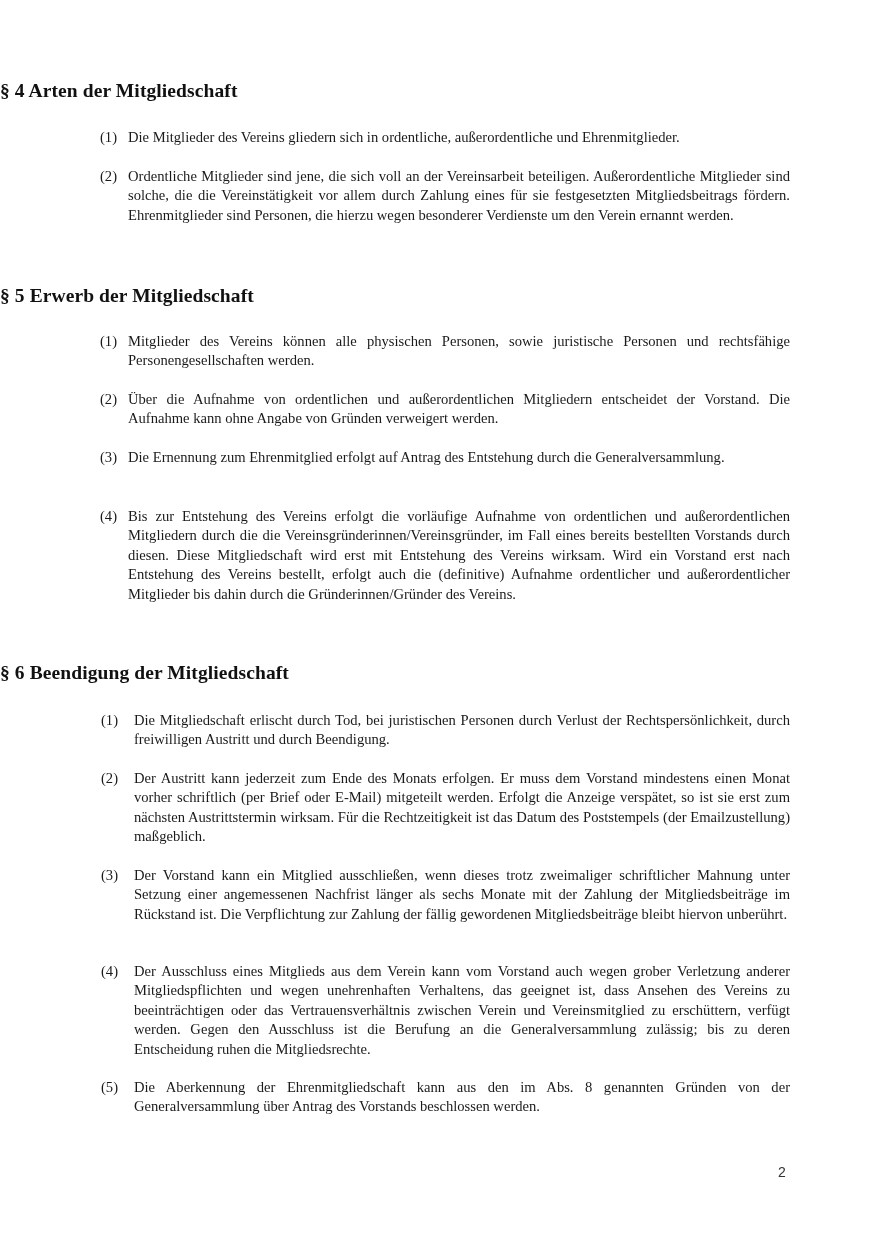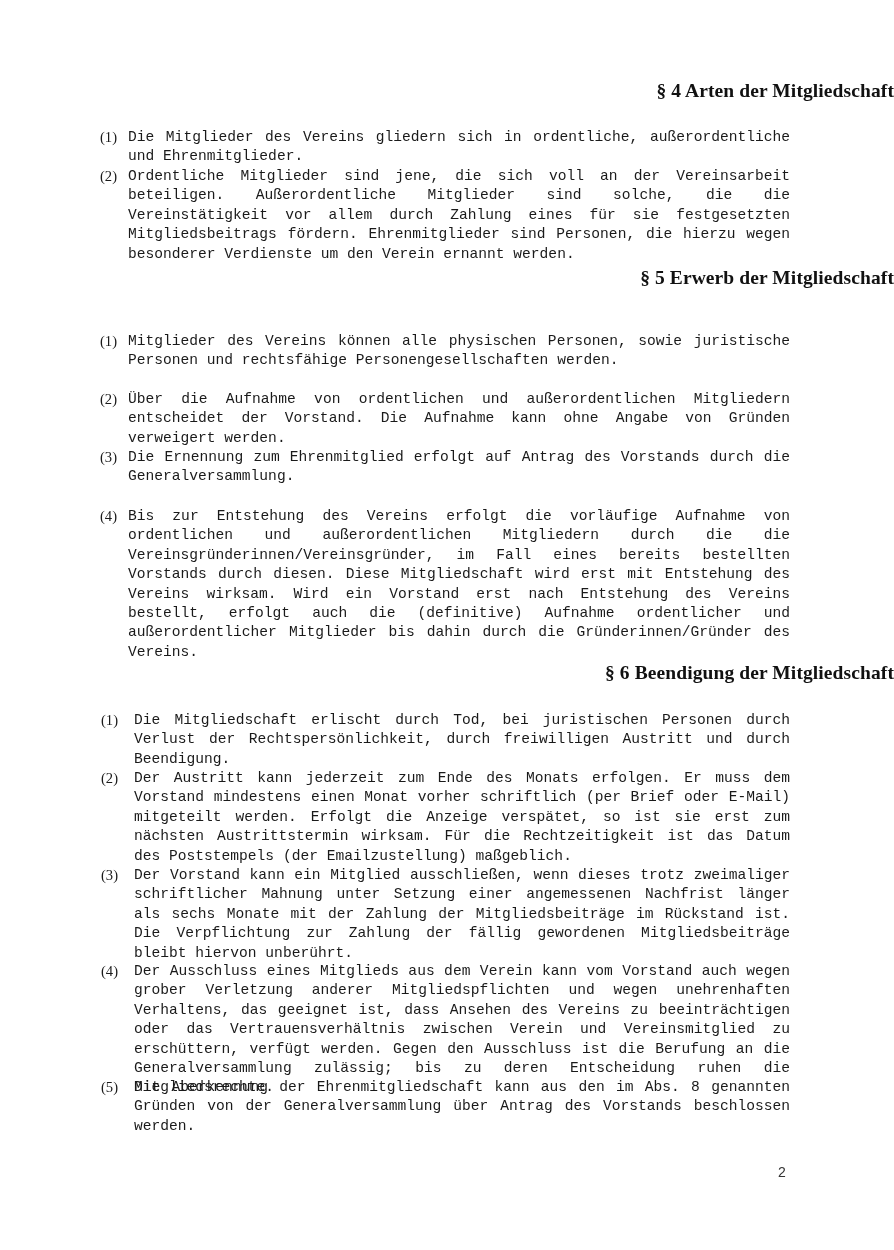--- a/index.html
+++ b/index.html
@@ -19,21 +19,21 @@
       position: absolute;
       left: 0; top: 0;
       width: 894px;
       height: 1250px;
       background: #ffffff;
     }
     .section-heading {
       position: absolute;
       left: 0;
       width: 894px;
-      text-align: right;
+      text-align: left;
       font-weight: bold;
       font-size: 19.5px;
       letter-spacing: 0.1px;
       margin: 0;
       color: #111;
     }
     .item {
       position: absolute;
       left: 100px;
       width: 690px;
@@ -50,21 +50,20 @@
       flex: 0 0 33px;
       width: 33px;
     }
     .item.wide {
       left: 101px;
       width: 689px;
     }
     .item .text {
       flex: 1 1 auto;
       text-align: justify;
-      font-family: Liberation Mono, monospace;
     }
     .page-number {
       position: absolute;
       left: 778px;
       top: 1164px;
       font-family: "Liberation Sans", "DejaVu Sans", sans-serif;
       font-size: 14px;
       color: #333;
     }
   </style>
@@ -78,35 +77,35 @@
   <div class="item" style="top:128px;">
     <span class="num">(1)</span>
     <span class="text">Die Mitglieder des Vereins gliedern sich in ordentliche, außerordentliche und Ehrenmitglieder.</span>
   </div>
 
   <div class="item" style="top:167px;">
     <span class="num">(2)</span>
     <span class="text">Ordentliche Mitglieder sind jene, die sich voll an der Vereinsarbeit beteiligen. Außerordentliche Mitglieder sind solche, die die Vereinstätigkeit vor allem durch Zahlung eines für sie festgesetzten Mitgliedsbeitrags fördern. Ehrenmitglieder sind Personen, die hierzu wegen besonderer Verdienste um den Verein ernannt werden.</span>
   </div>
 
-  <h2 class="section-heading" style="top:267px;">§ 5 Erwerb der Mitgliedschaft</h2>
+  <h2 class="section-heading" style="top:285px;">§ 5 Erwerb der Mitgliedschaft</h2>
 
   <div class="item" style="top:332px;">
     <span class="num">(1)</span>
     <span class="text">Mitglieder des Vereins können alle physischen Personen, sowie juristische Personen und rechtsfähige Personengesellschaften werden.</span>
   </div>
 
   <div class="item" style="top:390px;">
     <span class="num">(2)</span>
     <span class="text">Über die Aufnahme von ordentlichen und außerordentlichen Mitgliedern entscheidet der Vorstand. Die Aufnahme kann ohne Angabe von Gründen verweigert werden.</span>
   </div>
 
   <div class="item" style="top:448px;">
     <span class="num">(3)</span>
-    <span class="text">Die Ernennung zum Ehrenmitglied erfolgt auf Antrag des Vorstands durch die Generalversammlung.</span>
+    <span class="text">Die Ernennung zum Ehrenmitglied erfolgt auf Antrag des Entstehung durch die Generalversammlung.</span>
   </div>
 
   <div class="item" style="top:507px;">
     <span class="num">(4)</span>
     <span class="text">Bis zur Entstehung des Vereins erfolgt die vorläufige Aufnahme von ordentlichen und außerordentlichen Mitgliedern durch die die Vereinsgründerinnen/Vereinsgründer, im Fall eines bereits bestellten Vorstands durch diesen. Diese Mitgliedschaft wird erst mit Entstehung des Vereins wirksam. Wird ein Vorstand erst nach Entstehung des Vereins bestellt, erfolgt auch die (definitive) Aufnahme ordentlicher und außerordentlicher Mitglieder bis dahin durch die Gründerinnen/Gründer des Vereins.</span>
   </div>
 
   <h2 class="section-heading" style="top:662px;">§ 6 Beendigung der Mitgliedschaft</h2>
 
   <div class="item wide" style="top:711px;">

